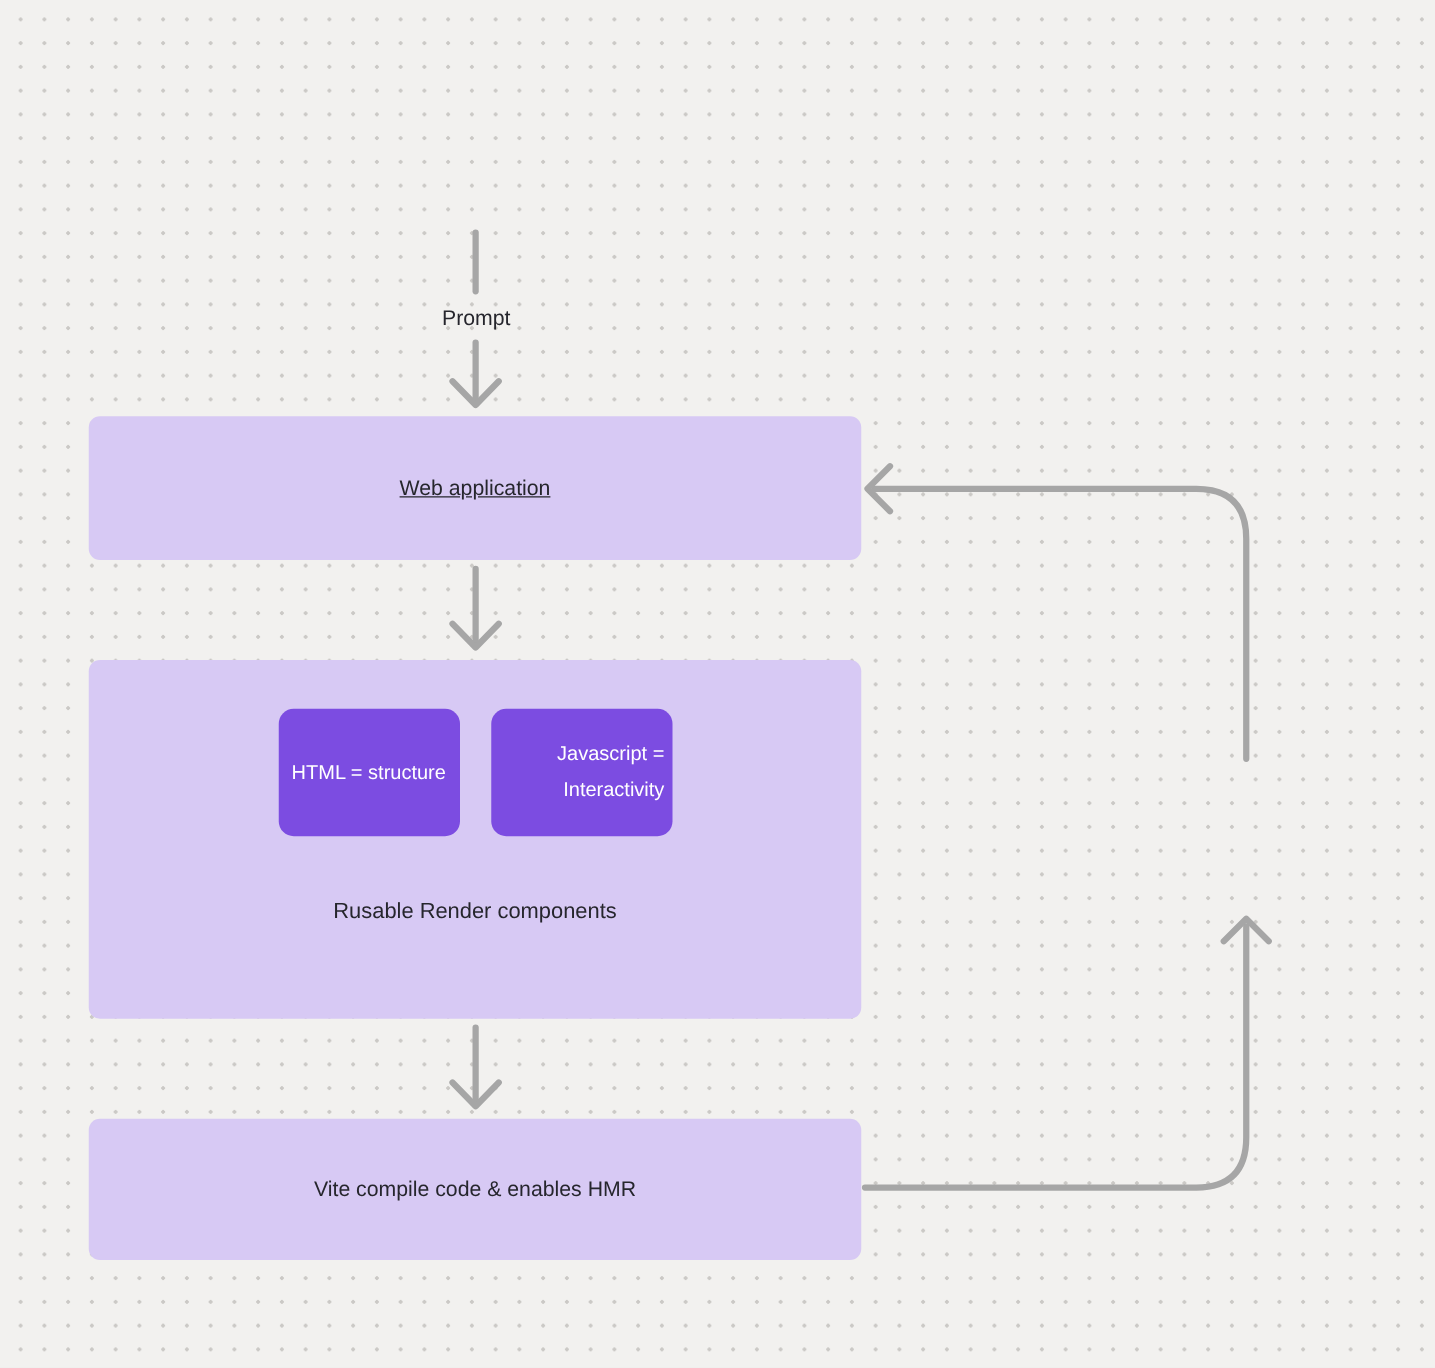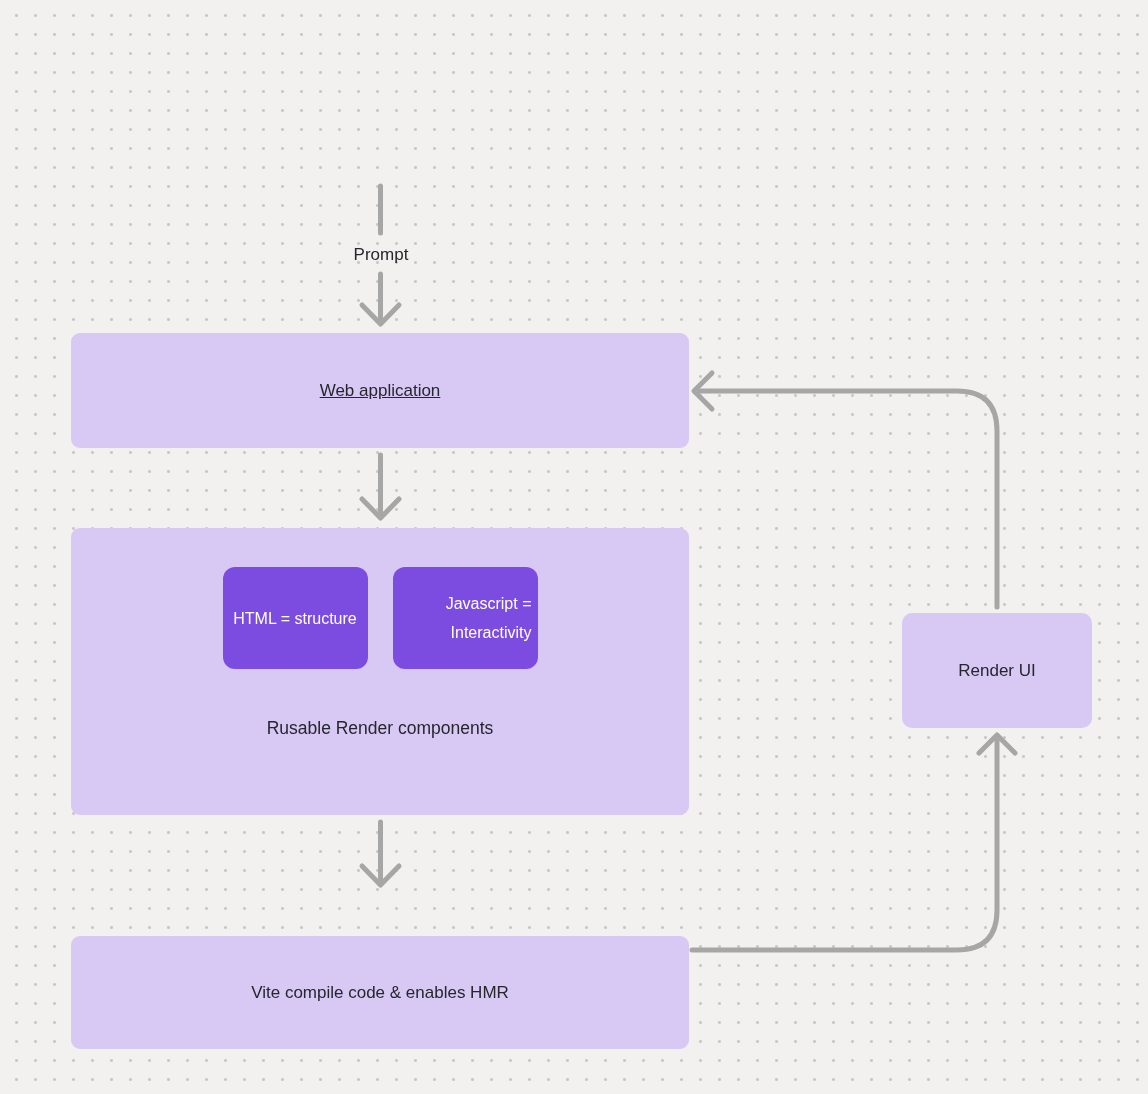--- a/index.html
+++ b/index.html
@@ -33,21 +33,21 @@
     display:flex;
     align-items:center;
     justify-content:center;
     color:var(--text);
     font-size:17px;
     text-align:center;
   }
   .node-user{left:71px;top:64px;width:618px;height:114px;}
   .node-webapp{left:71px;top:333px;width:618px;height:115px;text-decoration:underline;}
   .node-group{left:71px;top:528px;width:618px;height:287px;display:block;}
-  .node-vite{left:71px;top:936px;width:618px;height:113px;}
+  .node-vite{left:71px;top:895px;width:618px;height:113px;}
   .node-render{left:902px;top:613px;width:190px;height:115px;border-radius:10px;}
   .chip-row{
     position:absolute;
     left:0;top:39px;width:100%;
     display:flex;
     justify-content:center;
     gap:25px;
   }
   .chip{
     width:145px;
@@ -133,17 +133,14 @@
         <span>Javascript = Interactivity</span>
       </div>
     </div>
     <div class="group-caption">Rusable Render components</div>
   </div>
 
   <div class="node node-vite">
     <span>Vite compile code &amp; enables HMR</span>
   </div>
 
-  <div class="node node-render">
-    <span>Render UI</span>
-  </div>
 
 </div>
 
 </body></html>

